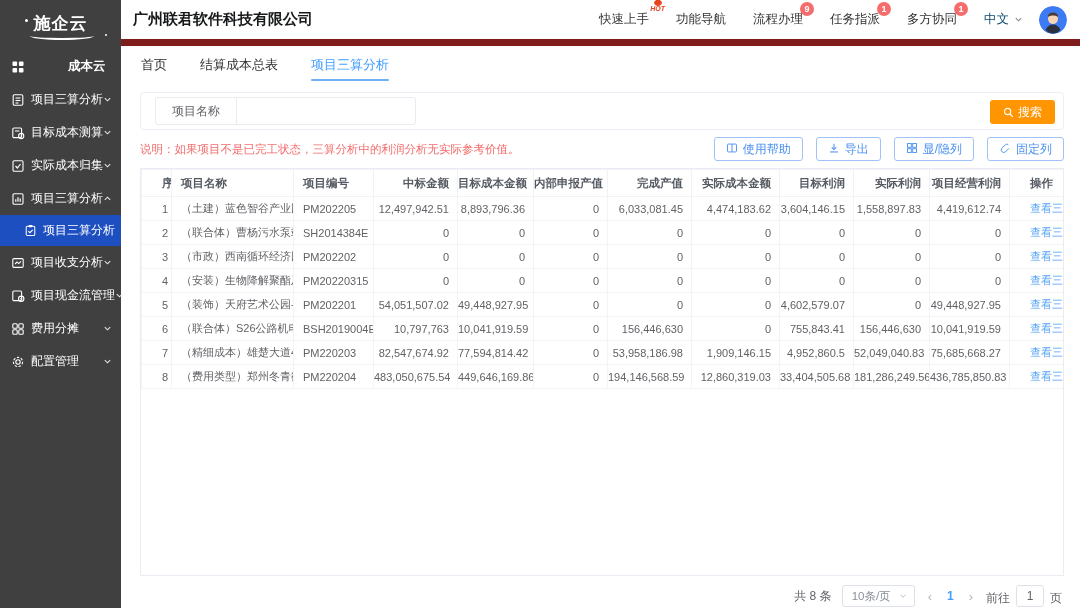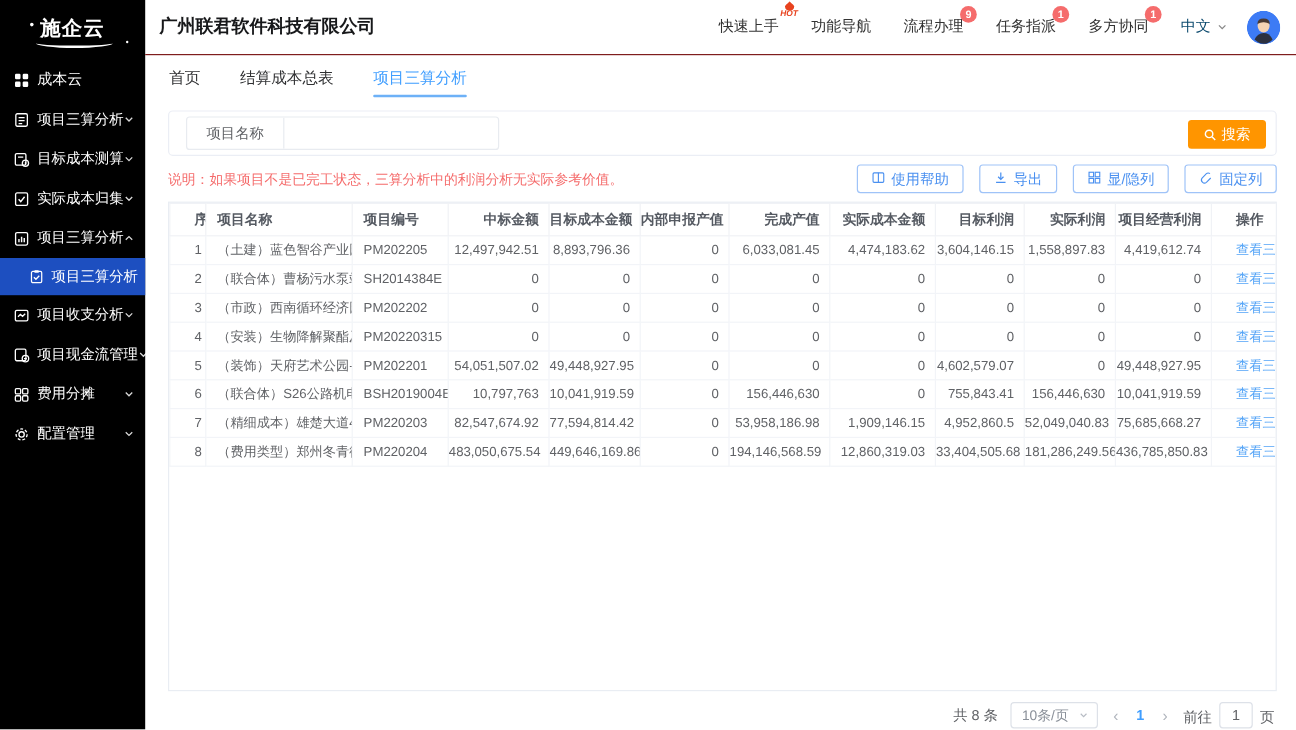--- a/index.html
+++ b/index.html
@@ -1,49 +1,49 @@
 <!DOCTYPE html>
 <html><head>
 <meta charset="utf-8">
 <style>
   * { margin:0; padding:0; box-sizing:border-box; }
   html,body { width:1080px; height:608px; overflow:hidden; background:#fff;
     font-family:"Liberation Sans","DejaVu Sans",sans-serif; }
   .app { display:flex; width:1080px; height:608px; }
 
   
-  .sidebar { width:121px; flex-shrink:0; background:#000000; color:#fff; }
+  .sidebar { width:121px; flex-shrink:0; background:#404040; color:#fff; }
   .logo { height:46px; display:flex; align-items:center; justify-content:center;
     font-size:17px; font-weight:bold; letter-spacing:1px; position:relative; }
   .logo .logo-text { position:relative; }
   .logo .logo-text::before { content:''; position:absolute; left:-9px; top:7px;
     width:3px; height:3px; border-radius:50%; background:#fff; }
   .logo .logo-text::after { content:''; position:absolute; left:-4px; right:-6px; bottom:-5px;
     height:6px; border-bottom:2px solid #fff; border-radius:50%; }
   .logo .logo-dot { position:absolute; right:14px; bottom:10px; width:2.5px; height:2.5px;
     border-radius:50%; background:#fff; }
   .side-nav { padding-top:4px; }
   .side-item { height:33px; display:flex; align-items:center; padding:0 9px 0 11px;
     font-size:12px; cursor:pointer; white-space:nowrap; }
-  .side-item.section { font-weight:normal; font-size:12.5px; }
+  .side-item.section { font-weight:bold; font-size:12.5px;gap:37px; }
   .side-item .s-icon { width:14px; height:14px; margin-right:6px; flex-shrink:0; display:inline-flex; }
   .side-item .s-icon svg { width:14px; height:14px; }
   .side-item .chev { margin-left:auto; display:inline-flex; opacity:.85; }
   .side-sub { background:#2158cf; }
   .side-subitem { height:31px; display:flex; align-items:center; padding-left:24px;
     font-size:12px; cursor:pointer; background:#2158cf; }
   .side-subitem.active { background:#1d4fc0; }
   .side-subitem .s-icon { width:13px; height:13px; margin-right:6px; display:inline-flex; }
   .side-subitem .s-icon svg { width:13px; height:13px; }
 
   
   .main { flex:1; display:flex; flex-direction:column; min-width:0; }
 
   .topbar { height:46px; flex-shrink:0; display:flex; align-items:center;
-    padding:0 13px 0 12px; border-bottom:1px solid #7f1d1d; }
+    padding:0 13px 0 12px; border-bottom:7px solid #7f1d1d; }
   .company { font-size:15px; font-weight:bold; color:#17181a; }
   .topnav { margin-left:auto; display:flex; align-items:center; gap:27px; }
   .topnav-item { position:relative; font-size:12.5px; color:#333; cursor:pointer; white-space:nowrap; }
   .badge { position:absolute; top:-9px; right:-11px; min-width:14px; height:14px; padding:0 3px;
     background:#f56c6c; color:#fff; border-radius:8px; font-size:9px; line-height:14px;
     text-align:center; font-weight:bold; }
   .hot-tag { position:absolute; top:-13px; right:-16px; color:#e8431f; font-size:7px;
     font-weight:bold; font-style:italic; display:flex; flex-direction:column; align-items:center; line-height:6px; }
   .hot-tag svg { width:10px; height:8px; }
   .lang { margin-left:27px; display:flex; align-items:center; gap:5px; font-size:12.5px;

